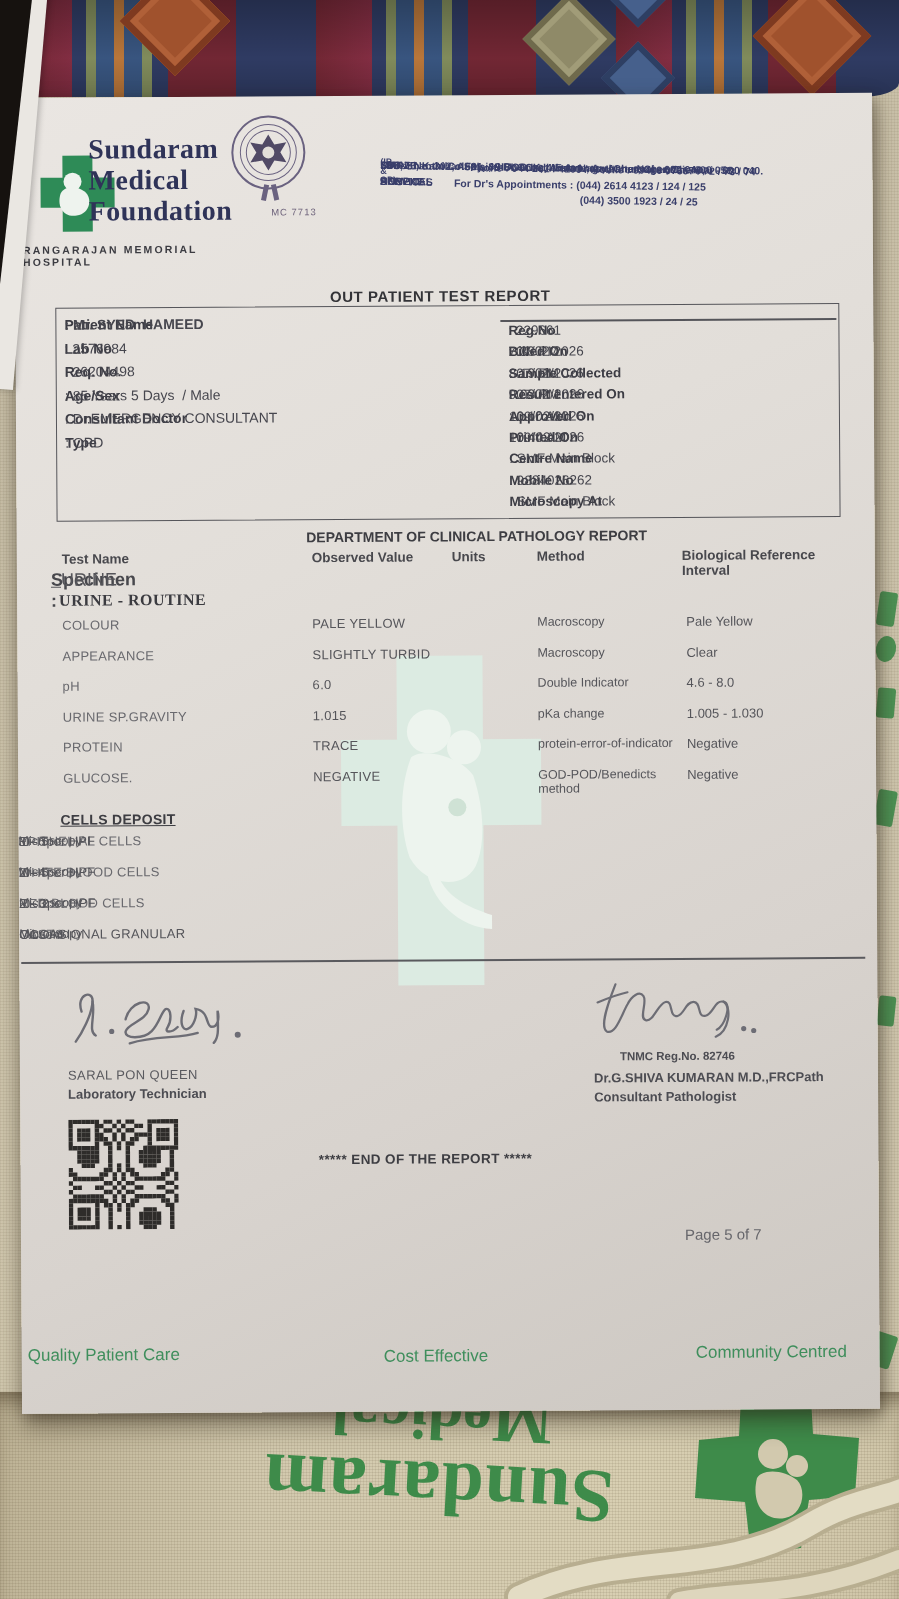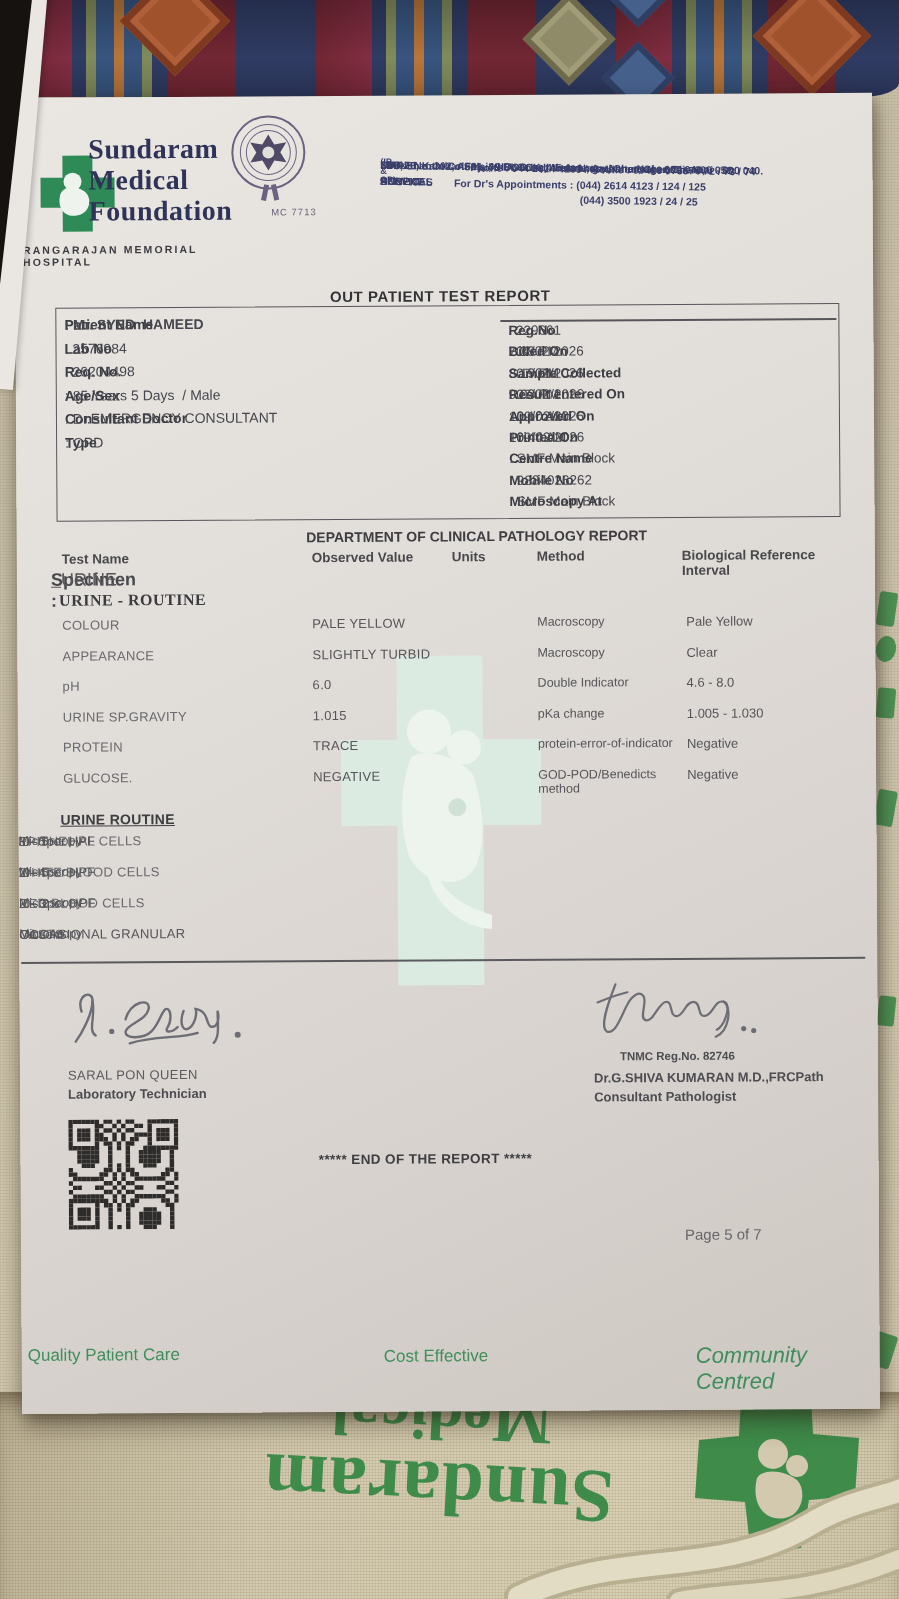--- a/index.html
+++ b/index.html
@@ -147,21 +147,21 @@
   .sign-role-l{left:48px;top:989px;font-size:13px;font-weight:bold;color:#4c4c52;}
   .sign-name-r{left:574px;top:976px;font-size:13px;font-weight:bold;color:#4c4c52;}
   .sign-role-r{left:574px;top:995px;font-size:13px;font-weight:bold;color:#4c4c52;text-align:right;}
 
   .qr{left:48px;top:1022px;width:110px;height:110px;}
   .end-text{left:240px;top:1056px;width:330px;text-align:center;font-weight:bold;font-size:13.5px;color:#3d3d42;letter-spacing:.4px;}
   .page-num{left:664px;top:1132px;font-size:15px;color:#66666b;}
 
   .pfooter-1{left:6px;top:1248px;font-size:17px;color:#3f8e5c;}
   .pfooter-2{left:362px;top:1251px;font-size:17px;color:#3f8e5c;}
-  .pfooter-3{left:674px;top:1249px;font-size:22px;color:#3f8e5c;font-style:italic;}
+  .pfooter-3{left:674px;top:1249px;font-size:17px;color:#3f8e5c;}
 </style>
 </head>
 <body>
 
 <div class="scene">
 
   <div class="fabric">
     <div class="diamond d1"></div>
     <div class="diamond d2"></div>
     <div class="diamond d3"></div>
@@ -393,21 +393,21 @@
         </div>
         <div class="trow">
           <span class="c-name">GLUCOSE.</span>
           <span class="c-val">NEGATIVE</span>
           <span class="c-units"></span>
           <span class="c-method">GOD-POD/Benedicts method</span>
           <span class="c-ref">Negative</span>
         </div>
       </div>
 
-    <div class="sec-deposit">URINE ROUTINE</div>
+    <div class="sec-deposit">CELLS DEPOSIT</div>
 
     <div class="rows2">
 
     <div class="trow">
           <span class="c-name">EPITHELIAL CELLS</span>
           <span class="c-val">3 - 5</span>
           <span class="c-units">per HPF</span>
           <span class="c-method">Microscopy</span>
           <span class="c-ref">0 - 5</span>
         </div>

